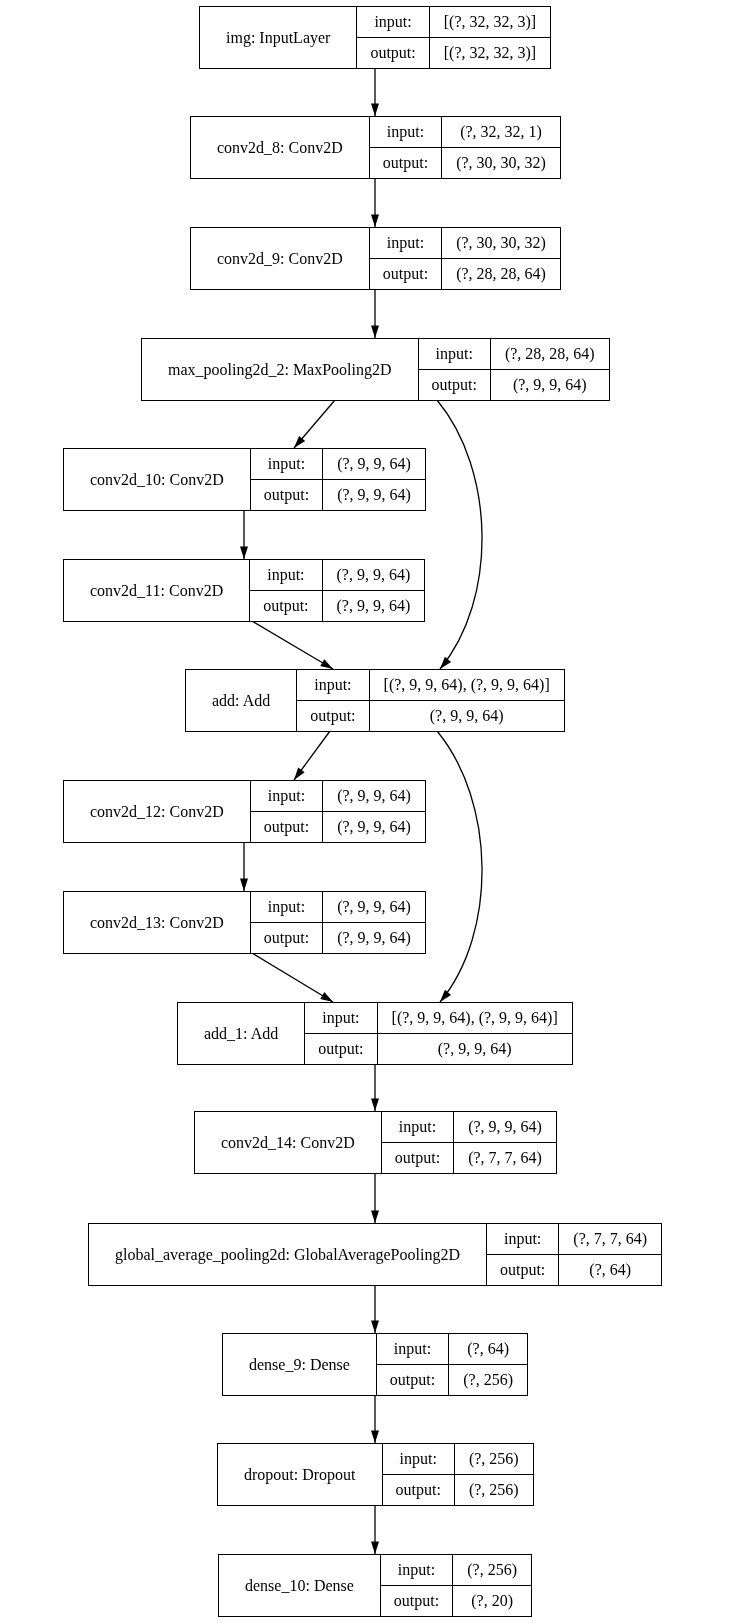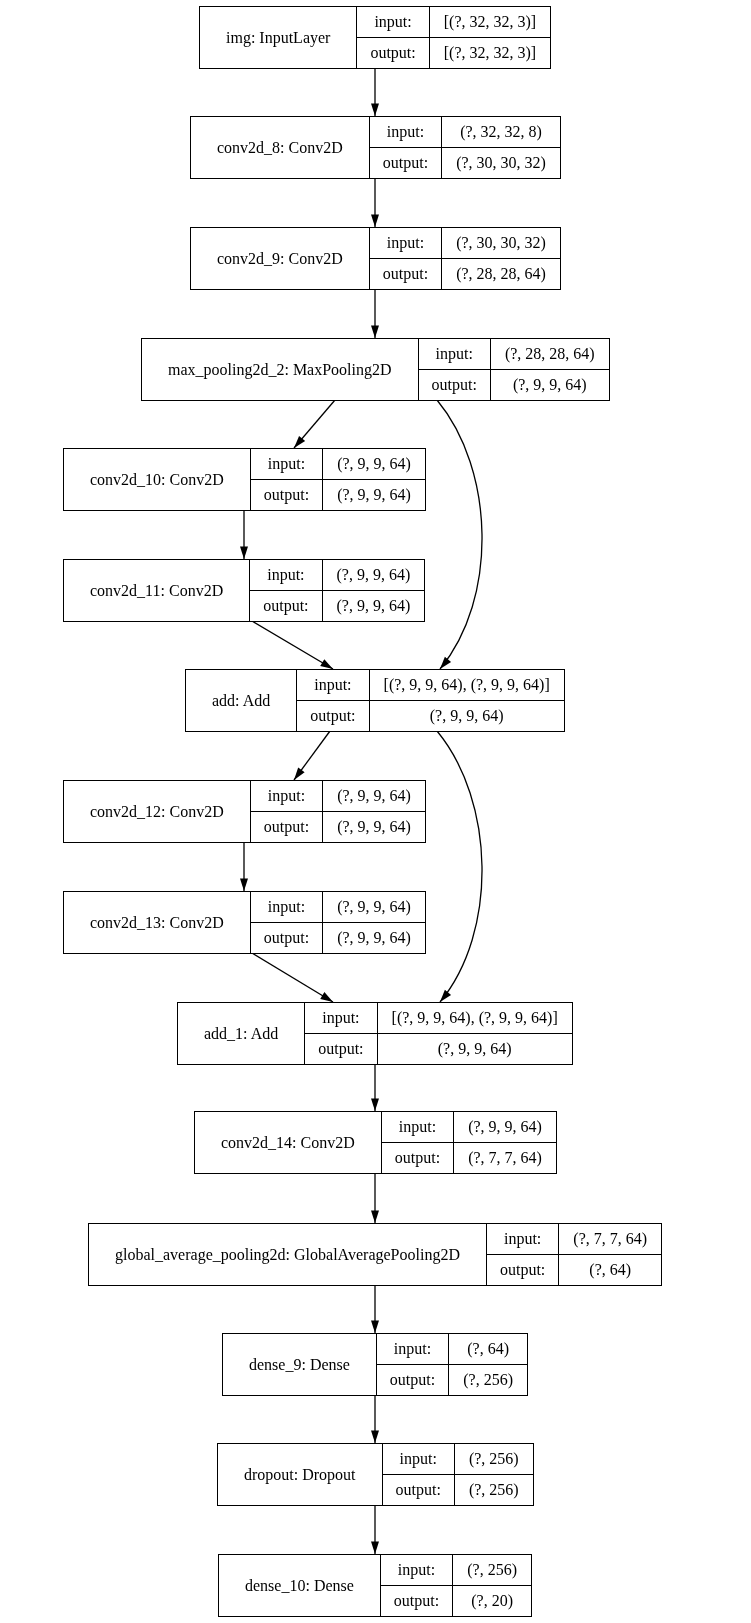--- a/index.html
+++ b/index.html
@@ -77,21 +77,21 @@
         <td class="io">output:</td>
         <td class="val">[(?, 32, 32, 3)]</td>
       </tr>
     </tbody>
   </table>
       <table class="node" style="top: 116px; left: 190px;">
     <tbody>
       <tr>
         <td class="name" rowspan="2">conv2d_8: Conv2D</td>
         <td class="io">input:</td>
-        <td class="val">(?, 32, 32, 8)</td>
+        <td class="val">(?, 32, 32, 1)</td>
       </tr>
       <tr>
         <td class="io">output:</td>
         <td class="val">(?, 30, 30, 32)</td>
       </tr>
     </tbody>
   </table>
       <table class="node" style="top: 227px; left: 190px;">
     <tbody>
       <tr>

